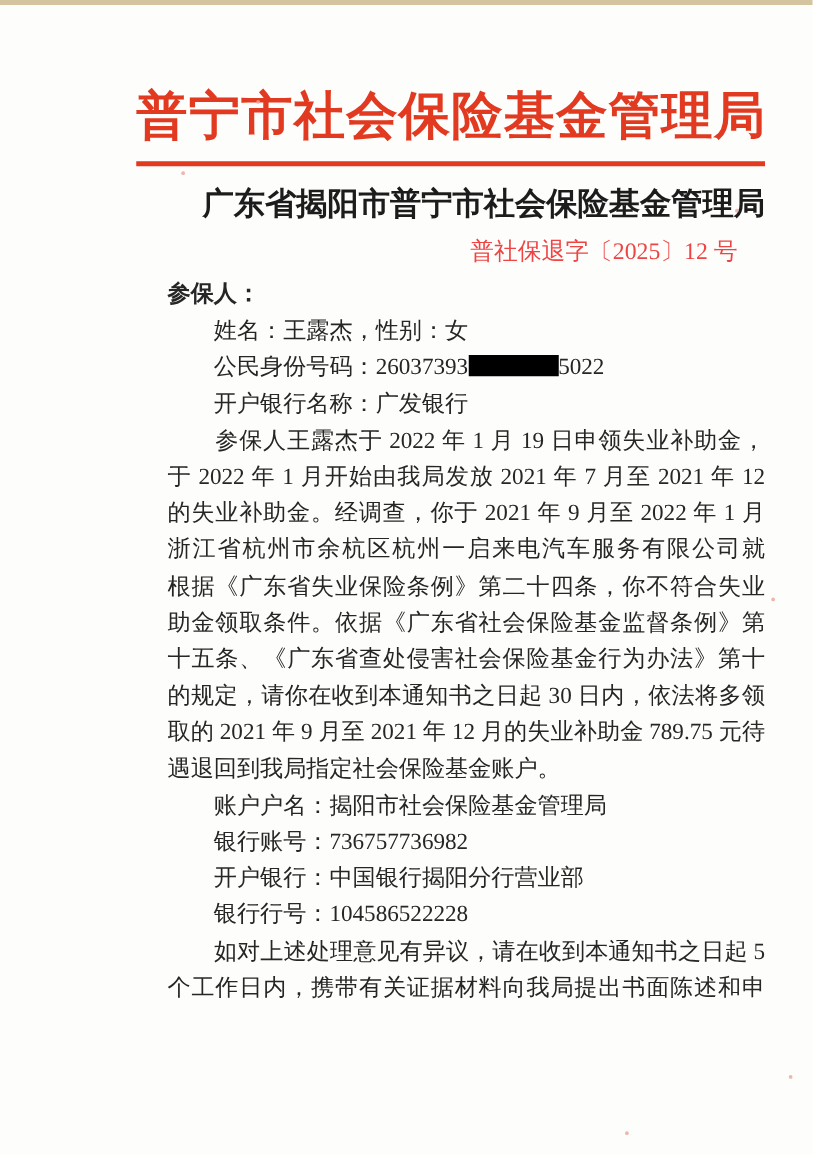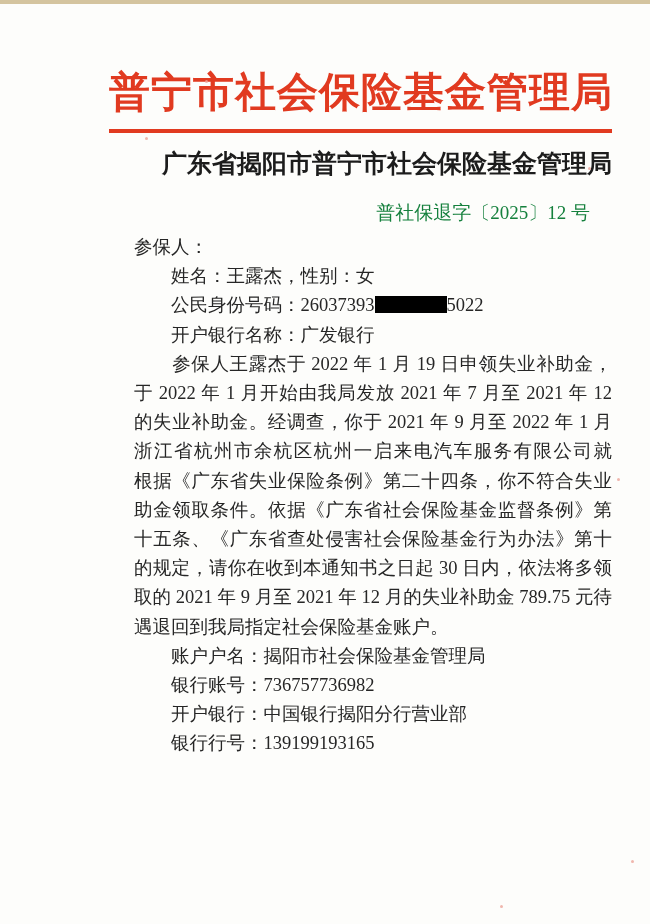--- a/index.html
+++ b/index.html
@@ -28,41 +28,41 @@
   }
   .red-rule{height:4px;margin-top:5px;background:#e13a20;}
   .title-block{margin-top:15px;text-align:right;}
   .doc-title{
     font-size:25px;line-height:31px;font-weight:bold;color:#1c1c1c;
     white-space:nowrap;
   }
   .content{margin-left:100px;width:478px;margin-top:8px;}
   .doc-number{
     margin-left:100px;width:456px;
-    margin-top:22px;
+    margin-top:11px;
     font-size:19px;line-height:24px;
     text-align:right;
     padding-right:22px;
-    color:#15803d;
+    color:#ef4444;
     white-space:nowrap;
   }
   .doc-line{
     font-size:18.5px;
     line-height:29.2px;
     color:#262626;
     white-space:nowrap;
   }
   .just{
     white-space:normal;
     text-align:justify;
     text-align-last:justify;
     overflow:hidden;
     height:29.2px;
   }
-  .bold{font-weight:normal;}
+  .bold{font-weight:bold;}
   .indent1{padding-left:37px;}
   .redaction{
     display:inline-block;
     width:72px;height:17px;
     background:#000;
     vertical-align:-2px;
   }
   .speck{
     position:absolute;width:3px;height:3px;border-radius:50%;
     background:#eba49a;opacity:.8;
@@ -109,22 +109,26 @@
         <div class="doc-line just">取的 2021 年 9 月至 2021 年 12 月的失业补助金 789.75 元待</div>
         <div class="doc-line">遇退回到我局指定社会保险基金账户。</div>
       </div>
 
     <div class="doc-line indent1">账户户名：揭阳市社会保险基金管理局</div>
 
     <div class="doc-line indent1">银行账号：736757736982</div>
 
     <div class="doc-line indent1">开户银行：中国银行揭阳分行营业部</div>
 
-    <div class="doc-line indent1">银行行号：139199193165</div>
+    <div class="doc-line indent1">银行行号：104586522228</div>
 
+    <div>
+        <div class="doc-line just">　　如对上述处理意见有异议，请在收到本通知书之日起 5</div>
+        <div class="doc-line just">个工作日内，携带有关证据材料向我局提出书面陈述和申</div>
+      </div>
 
   </div>
 
   <div class="speck" style="left:145px;top:137px;"></div>
   <div class="speck" style="left:588px;top:167px;"></div>
   <div class="speck" style="left:617px;top:478px;"></div>
   <div class="speck" style="left:500px;top:905px;"></div>
   <div class="speck" style="left:631px;top:860px;"></div>
   <div class="speck" style="left:205px;top:80px;"></div>
 

